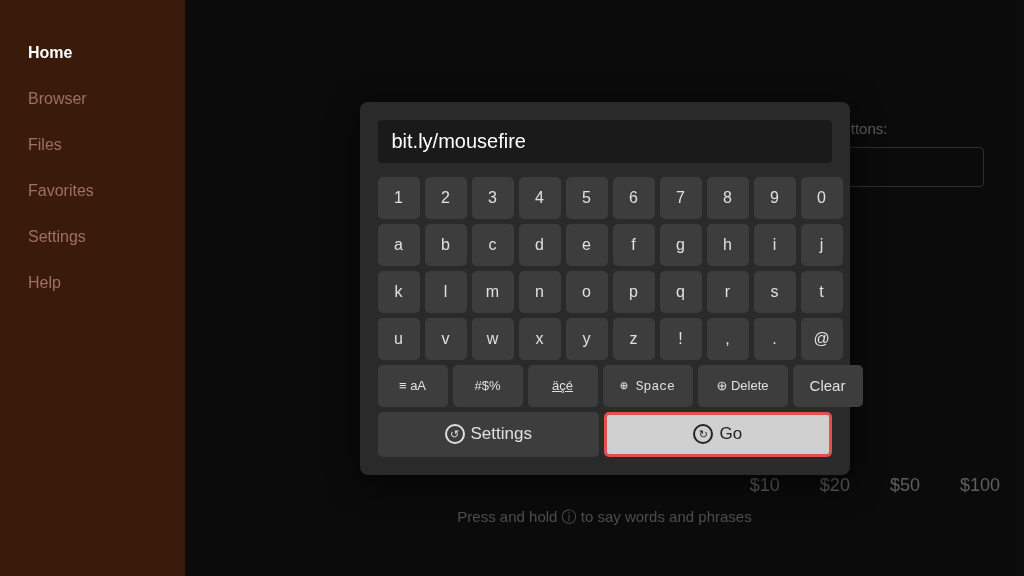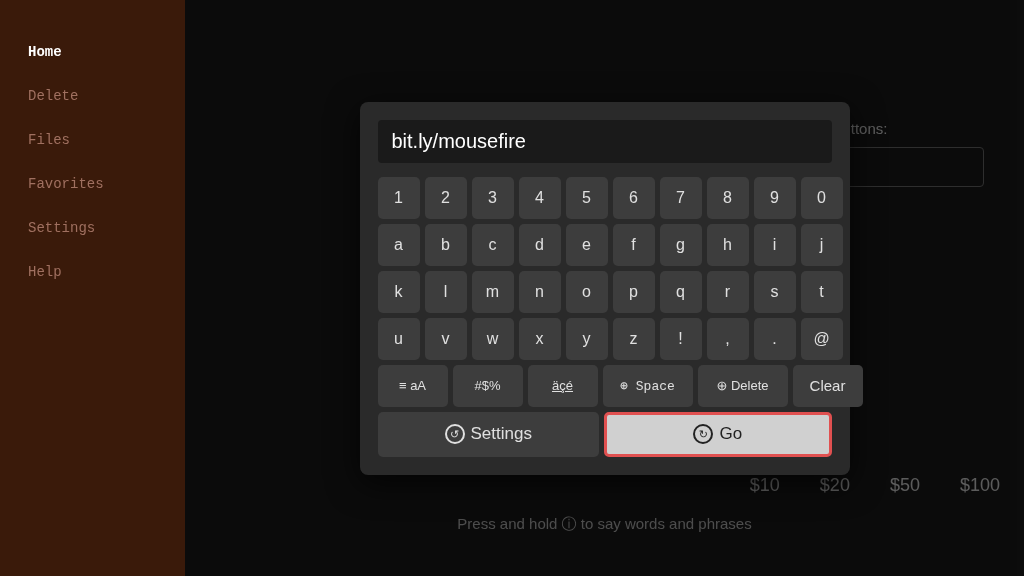--- a/index.html
+++ b/index.html
@@ -21,24 +21,23 @@
       background: #3a1a0a;
       display: flex;
       flex-direction: column;
       padding: 30px 0;
       flex-shrink: 0;
     }
 
     .sidebar-item {
       padding: 14px 28px;
       color: #a07060;
-      font-size: 14px;
+      font-size: 16px;
       font-weight: 400;
       cursor: pointer;
-      font-family: Liberation Mono, monospace;
     }
 
     .sidebar-item.active {
       color: #ffffff;
       font-weight: 700;
     }
 
     
     .main {
       flex: 1;
@@ -78,21 +77,21 @@
       gap: 40px;
     }
 
     .donation-amount {
       color: #ccc;
       font-size: 18px;
     }
 
     .hold-text {
       position: absolute;
-      bottom: 42px;
+      bottom: 49px;
       left: 50%;
       transform: translateX(-50%);
       color: #aaa;
       font-size: 15px;
       white-space: nowrap;
     }
 
     
     .overlay {
       position: absolute;
@@ -207,21 +206,21 @@
       border-radius: 50%;
       font-size: 11px;
       line-height: 1;
     }
   </style>
 </head>
 <body>
 
 <div class="sidebar">
   <div class="sidebar-item active">Home</div>
-  <div class="sidebar-item">Delete</div>
+  <div class="sidebar-item">Browser</div>
   <div class="sidebar-item">Files</div>
   <div class="sidebar-item">Favorites</div>
   <div class="sidebar-item">Settings</div>
   <div class="sidebar-item">Help</div>
 </div>
 
 <div class="main">
 
   <div class="donation-section">
     <div class="donation-title">ase donation buttons:</div>

